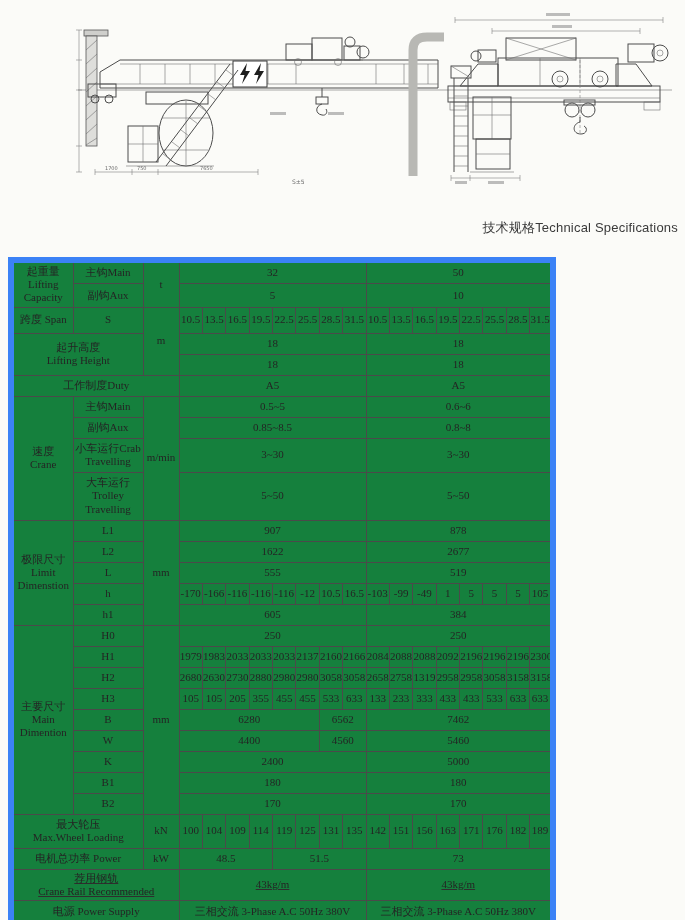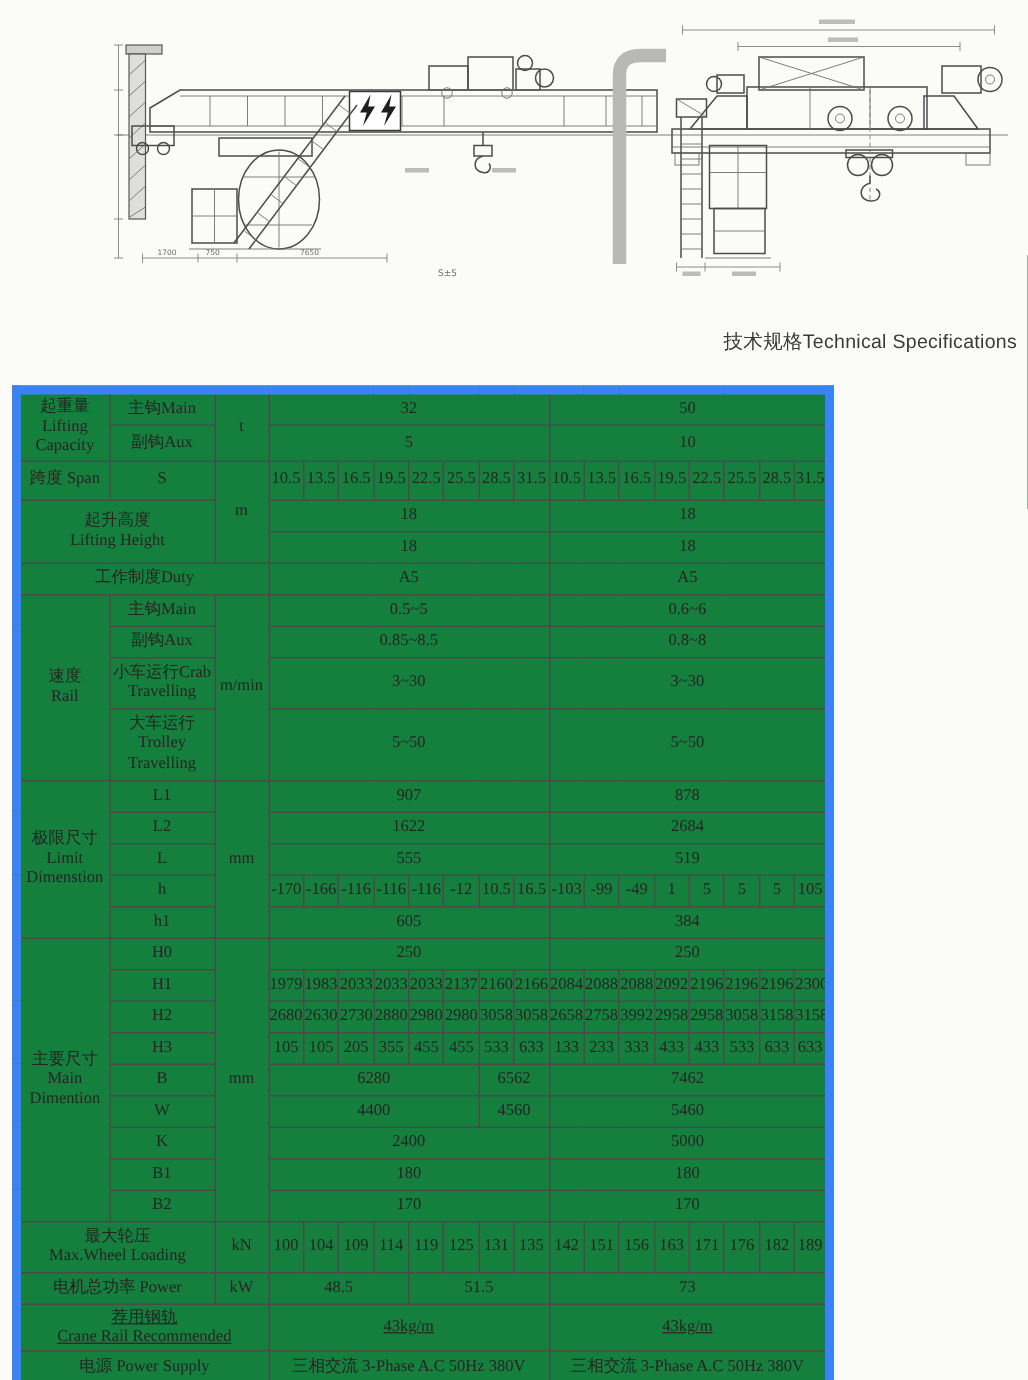--- a/index.html
+++ b/index.html
@@ -309,21 +309,21 @@
         <td colspan="8">18</td>
         <td colspan="8">18</td>
       </tr>
       <tr>
         <td colspan="3" class="lbl">工作制度Duty</td>
         <td colspan="8">A5</td>
         <td colspan="8">A5</td>
       </tr>
       <tr>
         <td rowspan="4" class="lbl">速度
-Rail</td>
+Crane</td>
         <td class="lbl">主钩Main</td>
         <td rowspan="4" class="unit">m/min</td>
         <td colspan="8">0.5~5</td>
         <td colspan="8">0.6~6</td>
       </tr>
       <tr>
         <td class="lbl">副钩Aux</td>
         <td colspan="8">0.85~8.5</td>
         <td colspan="8">0.8~8</td>
       </tr>
@@ -345,21 +345,21 @@
 Limit
 Dimenstion</td>
         <td class="lbl">L1</td>
         <td rowspan="5" class="unit">mm</td>
         <td colspan="8">907</td>
         <td colspan="8">878</td>
       </tr>
       <tr>
         <td class="lbl">L2</td>
         <td colspan="8">1622</td>
-        <td colspan="8">2684</td>
+        <td colspan="8">2677</td>
       </tr>
       <tr>
         <td class="lbl">L</td>
         <td colspan="8">555</td>
         <td colspan="8">519</td>
       </tr>
       <tr>
         <td class="lbl">h</td>
         <td>-170</td>
         <td>-166</td>
@@ -416,21 +416,21 @@
         <td>2680</td>
         <td>2630</td>
         <td>2730</td>
         <td>2880</td>
         <td>2980</td>
         <td>2980</td>
         <td>3058</td>
         <td>3058</td>
         <td>2658</td>
         <td>2758</td>
-        <td>3992</td>
+        <td>1319</td>
         <td>2958</td>
         <td>2958</td>
         <td>3058</td>
         <td>3158</td>
         <td>3158</td>
       </tr>
       <tr>
         <td class="lbl">H3</td>
         <td>105</td>
         <td>105</td>

